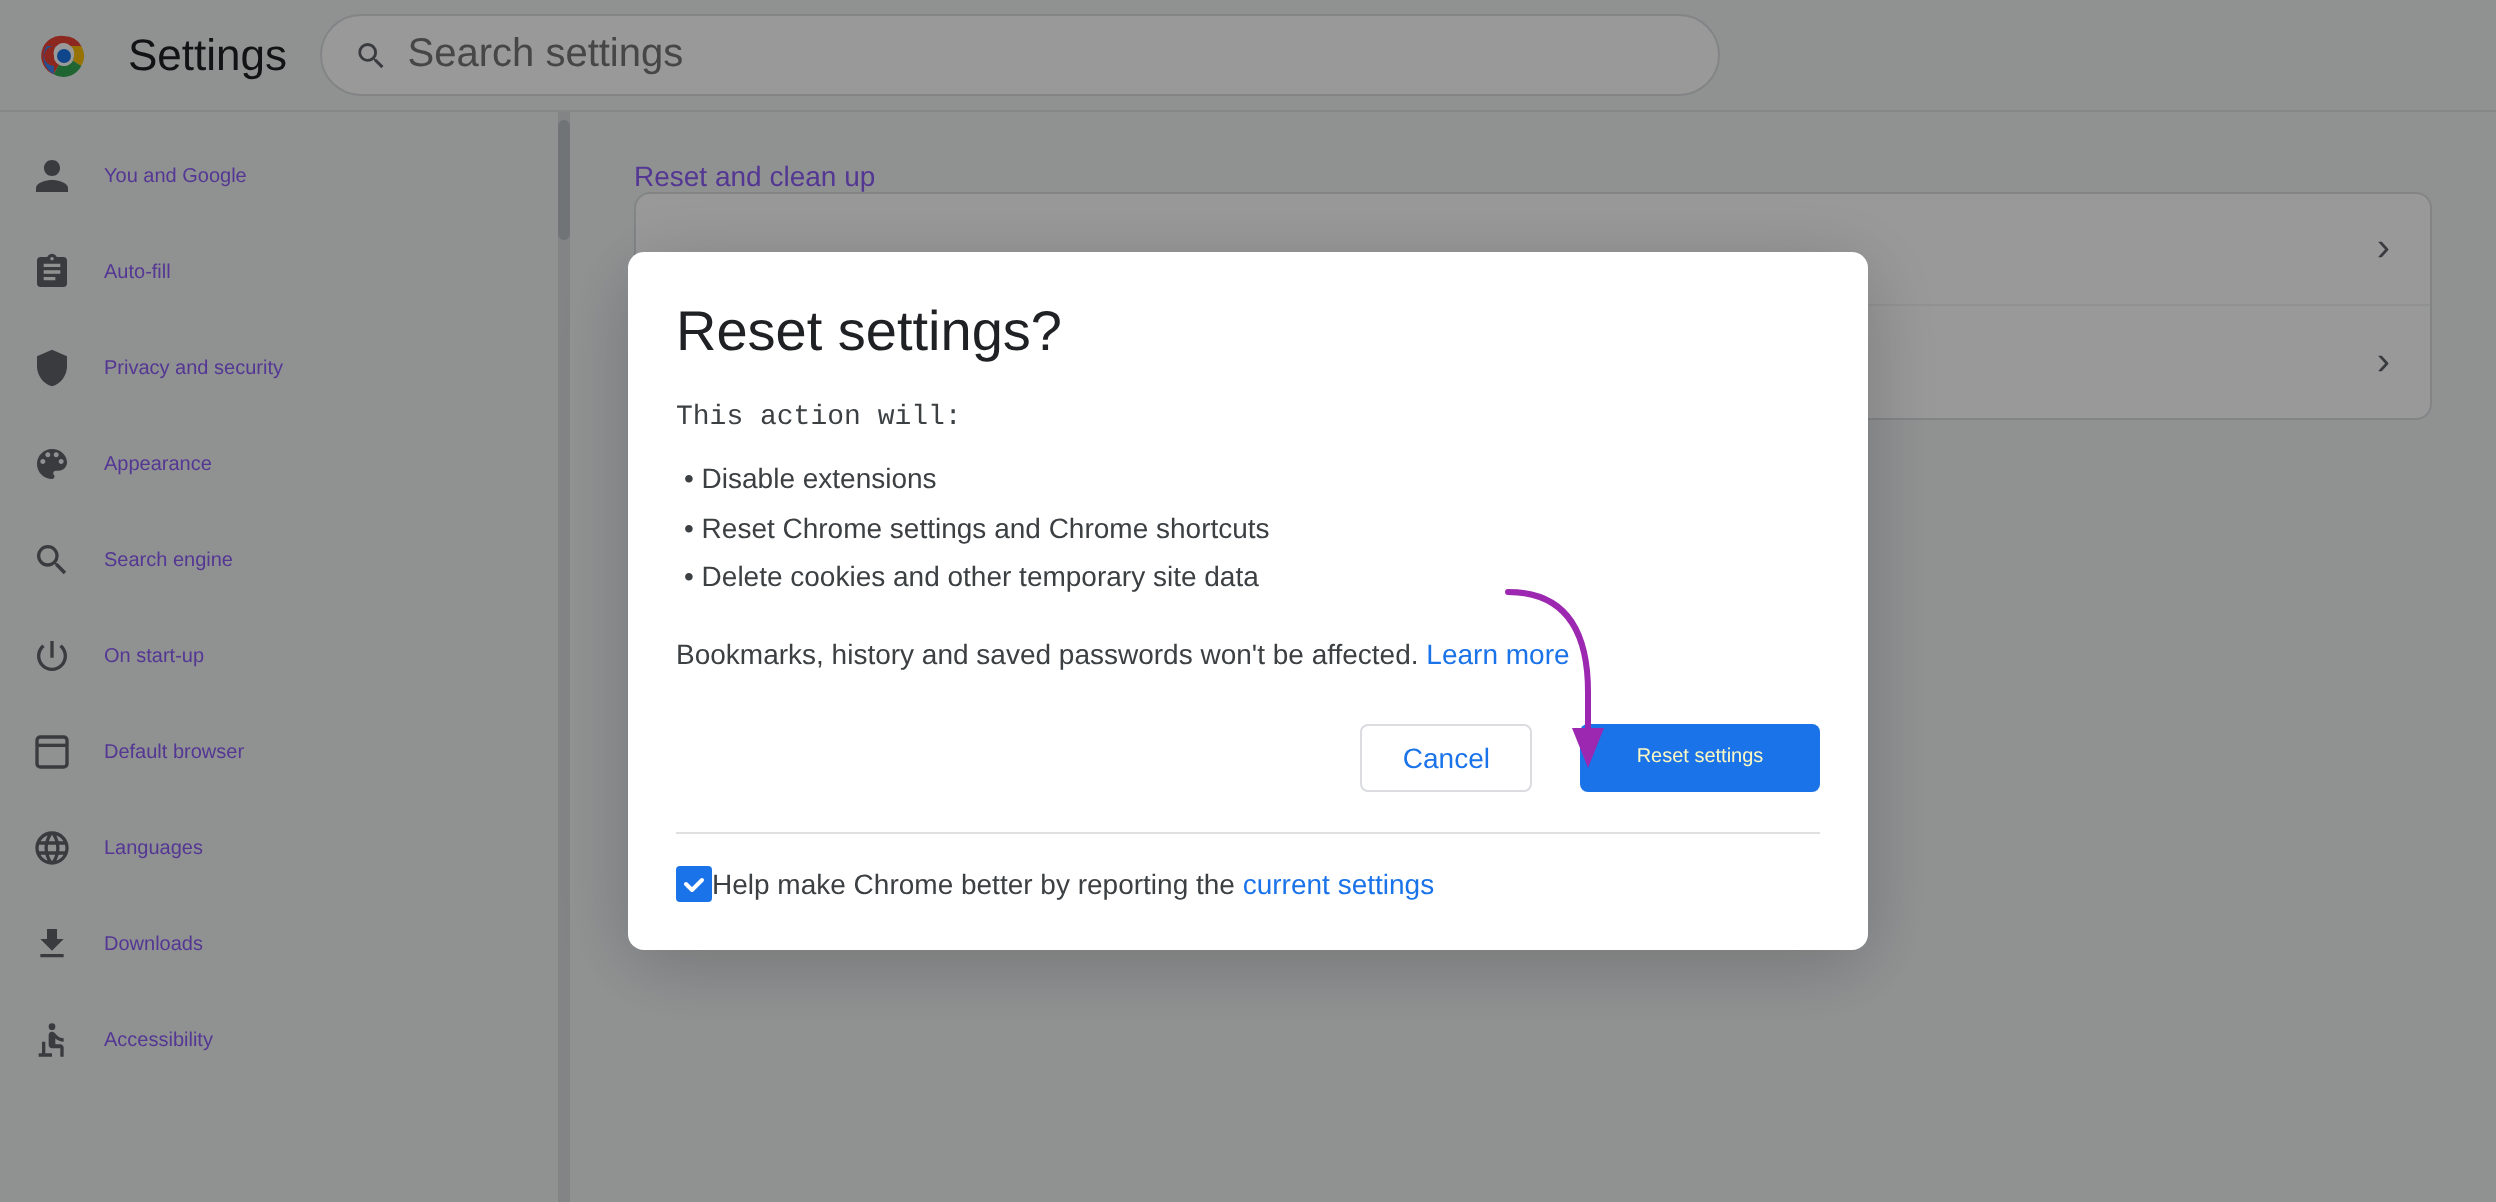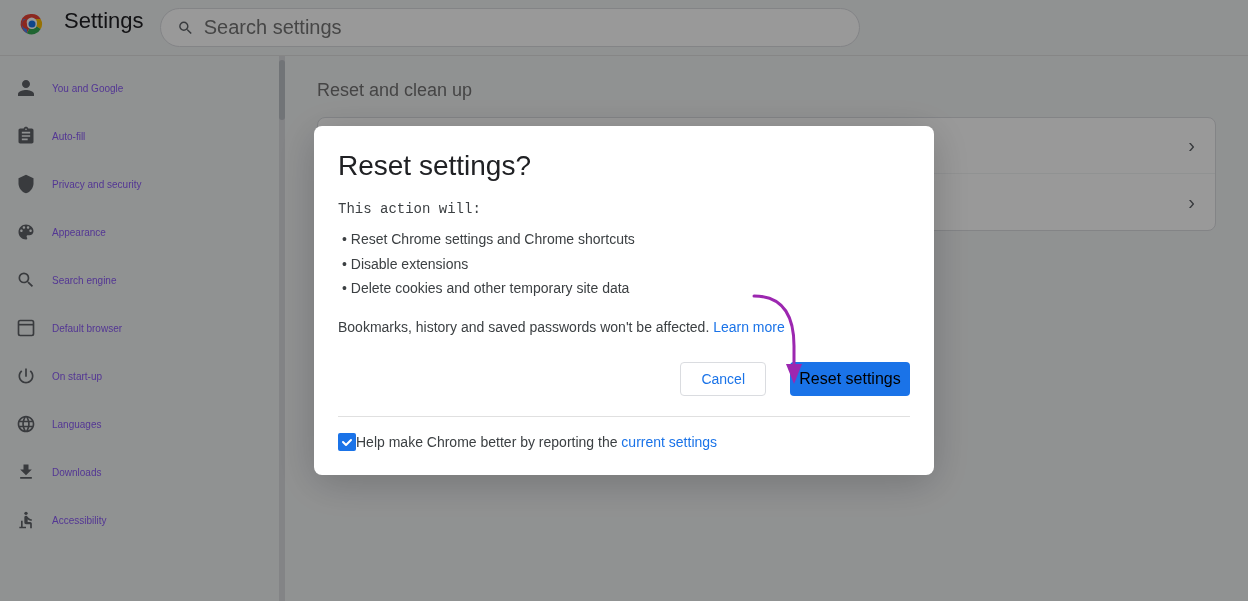--- a/index.html
+++ b/index.html
@@ -9,20 +9,21 @@
       width: 1248px;
       height: 601px;
       overflow: hidden;
       display: flex;
       flex-direction: column;
     }
 
     
     .top-bar {
       display: flex;
+      align-items: center;
       background: #f1f3f4;
       padding: 8px 16px;
       height: 56px;
       gap: 16px;
       border-bottom: 1px solid #e0e0e0;
       flex-shrink: 0;
     }
     .chrome-logo {
       width: 32px;
       height: 32px;
@@ -115,24 +116,23 @@
 
     
     .content-area {
       flex: 1;
       background: #f1f3f4;
       overflow-y: auto;
       padding: 24px 32px;
       position: relative;
     }
     .section-title {
-      font-size: 18px;
+      font-size: 14px;
       font-weight: 400;
-      color: #737373;
-      margin-bottom: 16px;
+      color: #8b5cf6;
     }
     .content-card {
       background: #fff;
       border-radius: 8px;
       border: 1px solid #dadce0;
       margin-bottom: 12px;
       padding: 0;
       overflow: hidden;
     }
     .content-card-row {
@@ -214,23 +214,23 @@
       font-weight: 500;
       color: #1a73e8;
       cursor: pointer;
       min-width: 80px;
     }
     .btn-reset {
       background: #1a73e8;
       border: none;
       border-radius: 4px;
       padding: 8px 4px;
-      font-size: 16px;
+      font-size: 10px;
       font-weight: 500;
-      color: #000000;
+      color: #fef9c3;
       cursor: pointer;
       min-width: 120px;
     }
 
     
     .checkbox-row {
       display: flex;
       align-items: center;
       margin-top: 20px;
       padding-top: 16px;
@@ -336,34 +336,34 @@
         <svg class="icon-svg" viewBox="0 0 24 24" fill="#5f6368">
             <path d="M15.5 14h-.79l-.28-.27A6.47 6.47 0 0 0 16 9.5 6.5 6.5 0 1 0 9.5 16c1.61 0 3.09-.59 4.23-1.57l.27.28v.79l5 4.99L20.49 19l-4.99-5zm-6 0C7.01 14 5 11.99 5 9.5S7.01 5 9.5 5 14 7.01 14 9.5 11.99 14 9.5 14z"></path>
           </svg>
       </div>
       <span class="sidebar-item-label">Search engine</span>
     </div>
 
     <div class="sidebar-item">
       <div class="sidebar-icon">
         <svg class="icon-svg" viewBox="0 0 24 24" fill="#5f6368">
+            <path d="M13 3h-2v10h2V3zm4.83 2.17l-1.42 1.42C17.99 7.86 19 9.81 19 12c0 3.87-3.13 7-7 7s-7-3.13-7-7c0-2.19 1.01-4.14 2.58-5.42L6.17 5.17C4.23 6.82 3 9.26 3 12c0 4.97 4.03 9 9 9s9-4.03 9-9c0-2.74-1.23-5.18-3.17-6.83z"></path>
+          </svg>
+      </div>
+      <span class="sidebar-item-label">On start-up</span>
+    </div>
+
+    <div class="sidebar-item">
+      <div class="sidebar-icon">
+        <svg class="icon-svg" viewBox="0 0 24 24" fill="#5f6368">
             <rect x="3" y="3" width="18" height="18" rx="2" ry="2" fill="none" stroke="#5f6368" stroke-width="2"></rect>
             <path d="M3 8h18" stroke="#5f6368" stroke-width="2"></path>
           </svg>
       </div>
       <span class="sidebar-item-label">Default browser</span>
-    </div>
-
-    <div class="sidebar-item">
-      <div class="sidebar-icon">
-        <svg class="icon-svg" viewBox="0 0 24 24" fill="#5f6368">
-            <path d="M13 3h-2v10h2V3zm4.83 2.17l-1.42 1.42C17.99 7.86 19 9.81 19 12c0 3.87-3.13 7-7 7s-7-3.13-7-7c0-2.19 1.01-4.14 2.58-5.42L6.17 5.17C4.23 6.82 3 9.26 3 12c0 4.97 4.03 9 9 9s9-4.03 9-9c0-2.74-1.23-5.18-3.17-6.83z"></path>
-          </svg>
-      </div>
-      <span class="sidebar-item-label">On start-up</span>
     </div>
 
     <div class="sidebar-item">
       <div class="sidebar-icon">
         <svg class="icon-svg" viewBox="0 0 24 24" fill="#5f6368">
             <path d="M11.99 2C6.47 2 2 6.48 2 12s4.47 10 9.99 10C17.52 22 22 17.52 22 12S17.52 2 11.99 2zm6.93 6h-2.95c-.32-1.25-.78-2.45-1.38-3.56 1.84.63 3.37 1.91 4.33 3.56zM12 4.04c.83 1.2 1.48 2.53 1.91 3.96h-3.82c.43-1.43 1.08-2.76 1.91-3.96zM4.26 14C4.1 13.36 4 12.69 4 12s.1-1.36.26-2h3.38c-.08.66-.14 1.32-.14 2 0 .68.06 1.34.14 2H4.26zm.82 2h2.95c.32 1.25.78 2.45 1.38 3.56-1.84-.63-3.37-1.9-4.33-3.56zm2.95-8H5.08c.96-1.66 2.49-2.93 4.33-3.56C8.81 5.55 8.35 6.75 8.03 8zM12 19.96c-.83-1.2-1.48-2.53-1.91-3.96h3.82c-.43 1.43-1.08 2.76-1.91 3.96zM14.34 14H9.66c-.09-.66-.16-1.32-.16-2 0-.68.07-1.35.16-2h4.68c.09.65.16 1.32.16 2 0 .68-.07 1.34-.16 2zm.25 5.56c.6-1.11 1.06-2.31 1.38-3.56h2.95c-.96 1.65-2.49 2.93-4.33 3.56zM16.36 14c.08-.66.14-1.32.14-2 0-.68-.06-1.34-.14-2h3.38c.16.64.26 1.31.26 2s-.1 1.36-.26 2h-3.38z"></path>
           </svg>
       </div>
       <span class="sidebar-item-label">Languages</span>
     </div>
@@ -402,22 +402,22 @@
     </div>
   </div>
 </div>
 
 <div class="overlay">
   <div class="dialog">
     <div class="dialog-title">Reset settings?</div>
 
     <div class="dialog-body">
       <div class="dialog-action-text">This action will:</div>
+      <div class="dialog-bullet">• Disable extensions</div>
       <div class="dialog-bullet">• Reset Chrome settings and Chrome shortcuts</div>
-      <div class="dialog-bullet">• Disable extensions</div>
       <div class="dialog-bullet">• Delete cookies and other temporary site data</div>
       <div class="dialog-note">
         <span>Bookmarks, history and saved passwords won't be affected.</span>
         <a class="dialog-link" href="#">Learn more</a>
       </div>
     </div>
 
     <div style="position: absolute; right: 120px; top: 160px; pointer-events: none;">
       <svg width="80" height="100" viewBox="0 0 80 100">
         <path d="M 20 10 Q 60 10 60 60 L 60 80" stroke="#9c27b0" stroke-width="3" fill="none" stroke-linecap="round"></path>

